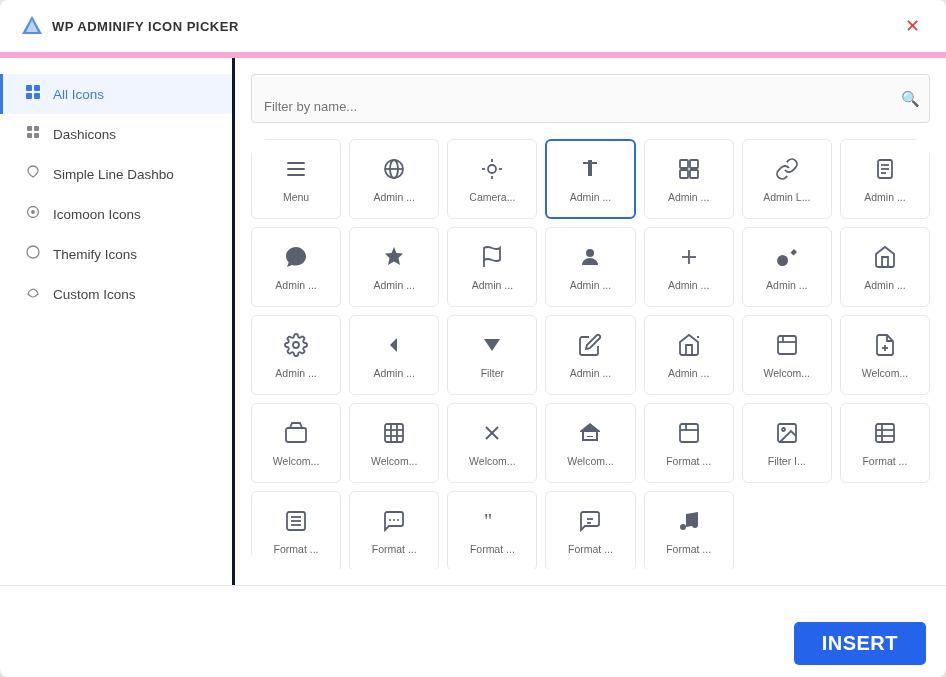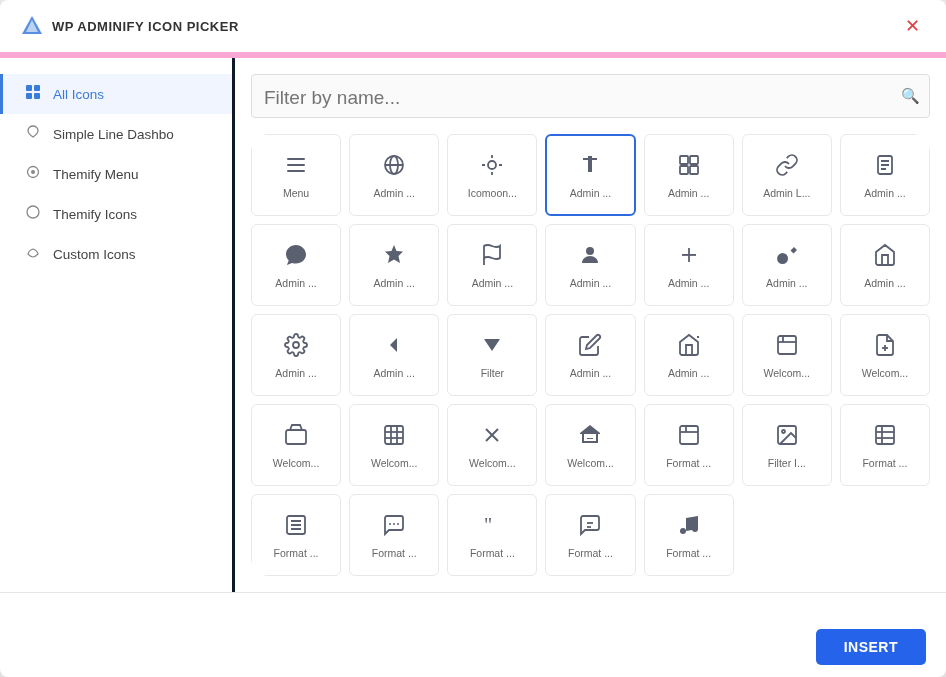--- a/index.html
+++ b/index.html
@@ -93,22 +93,22 @@
     }
     .search-wrap {
       position: relative;
       margin-bottom: 16px;
       flex-shrink: 0;
     }
     .search-input {
       width: 100%;
       border: 1px solid #ddd;
       border-radius: 4px;
-      padding: 12px 36px 8px 12px;
-      font-size: 19px;
+      padding: 24px 36px 8px 12px;
+      font-size: 13px;
       color: #555;
       outline: none;
       background: #fafafa;
     }
     .search-icon {
       position: absolute;
       right: 10px;
       top: 50%;
       transform: translateY(-50%);
       color: #3b7bdb;
@@ -156,21 +156,21 @@
       padding: 12px 20px;
       border-top: 1px solid #e5e5e5;
       flex-shrink: 0;
     }
     .insert-btn {
       background: #2563eb;
       color: #fff;
       border: none;
       border-radius: 5px;
       padding: 10px 28px;
-      font-size: 14px;
+      font-size: 20px;
       font-weight: 700;
       letter-spacing: 0.5px;
       cursor: pointer;
       margin-top: 24px;
     }
     
     .icons-grid::-webkit-scrollbar { width: 6px; }
     .icons-grid::-webkit-scrollbar-track { background: #f0f0f0; }
     .icons-grid::-webkit-scrollbar-thumb { background: #ccc; border-radius: 3px; }
   </style>
@@ -197,30 +197,39 @@
           <span class="icon"><svg width="16" height="16" viewBox="0 0 16 16" fill="none">
               <rect x="1" y="1" width="6" height="6" rx="1" fill="#3b7bdb"></rect>
               <rect x="9" y="1" width="6" height="6" rx="1" fill="#3b7bdb"></rect>
               <rect x="1" y="9" width="6" height="6" rx="1" fill="#3b7bdb"></rect>
               <rect x="9" y="9" width="6" height="6" rx="1" fill="#3b7bdb"></rect>
             </svg></span>
           <span style="color: rgb(59, 123, 219);">All Icons</span>
         </div>
         <div class="sidebar-item">
           <span class="icon"><svg width="16" height="16" viewBox="0 0 16 16">
+              <rect x="2" y="2" width="5" height="5" rx="1" fill="#888"></rect>
+              <rect x="9" y="2" width="5" height="5" rx="1" fill="#888"></rect>
+              <rect x="2" y="9" width="5" height="5" rx="1" fill="#888"></rect>
+              <rect x="9" y="9" width="5" height="5" rx="1" fill="#888"></rect>
+            </svg></span>
+          <span>Dashicons</span>
+        </div>
+        <div class="sidebar-item">
+          <span class="icon"><svg width="16" height="16" viewBox="0 0 16 16">
               <path d="M8 2 C5.5 2 3 4 3 6.5 C3 9 5 11 8 13 C11 11 13 9 13 6.5 C13 4 10.5 2 8 2Z" stroke="#888" fill="none" stroke-width="1.3"></path>
             </svg></span>
           <span>Simple Line Dashbo</span>
         </div>
         <div class="sidebar-item">
           <span class="icon"><svg width="16" height="16" viewBox="0 0 16 16">
               <circle cx="8" cy="8" r="5.5" stroke="#888" fill="none" stroke-width="1.3"></circle>
               <circle cx="8" cy="8" r="2" fill="#888"></circle>
             </svg></span>
-          <span>Themify Menu</span>
+          <span>Icomoon Icons</span>
         </div>
         <div class="sidebar-item">
           <span class="icon"><svg width="16" height="16" viewBox="0 0 16 16">
               <circle cx="8" cy="8" r="6" stroke="#888" fill="none" stroke-width="1.3"></circle>
             </svg></span>
           <span>Themify Icons</span>
         </div>
         <div class="sidebar-item">
           <span class="icon"><svg width="16" height="16" viewBox="0 0 16 16">
               <path d="M3 10 Q4 6 8 5 Q12 6 13 10 Q10 13 8 13 Q6 13 3 10Z" stroke="#888" fill="none" stroke-width="1.2"></path>
@@ -254,21 +263,21 @@
             <span class="icon-label">Admin ...</span>
           </div>
           <div class="icon-item">
             <span class="icon-symbol"><svg width="24" height="24" viewBox="0 0 24 24" fill="none" stroke="#5a6070" stroke-width="1.8">
                 <circle cx="12" cy="12" r="4"></circle>
                 <line x1="12" y1="2" x2="12" y2="5"></line>
                 <line x1="12" y1="19" x2="12" y2="22"></line>
                 <line x1="2" y1="12" x2="5" y2="12"></line>
                 <line x1="19" y1="12" x2="22" y2="12"></line>
               </svg></span>
-            <span class="icon-label">Icomoon...</span>
+            <span class="icon-label">Camera...</span>
           </div>
           <div class="icon-item selected">
             <span class="icon-symbol"><svg width="24" height="24" viewBox="0 0 24 24" fill="#5a6070">
                 <path d="M5 5l14 0 0 2-5 0 0 12-4 0 0-12-5 0z"></path>
                 <path d="M10 3 l4 0 0 2-4 0z"></path>
               </svg></span>
             <span class="icon-label">Admin ...</span>
           </div>
           <div class="icon-item">
             <span class="icon-symbol"><svg width="24" height="24" viewBox="0 0 24 24" fill="none" stroke="#5a6070" stroke-width="1.8">

